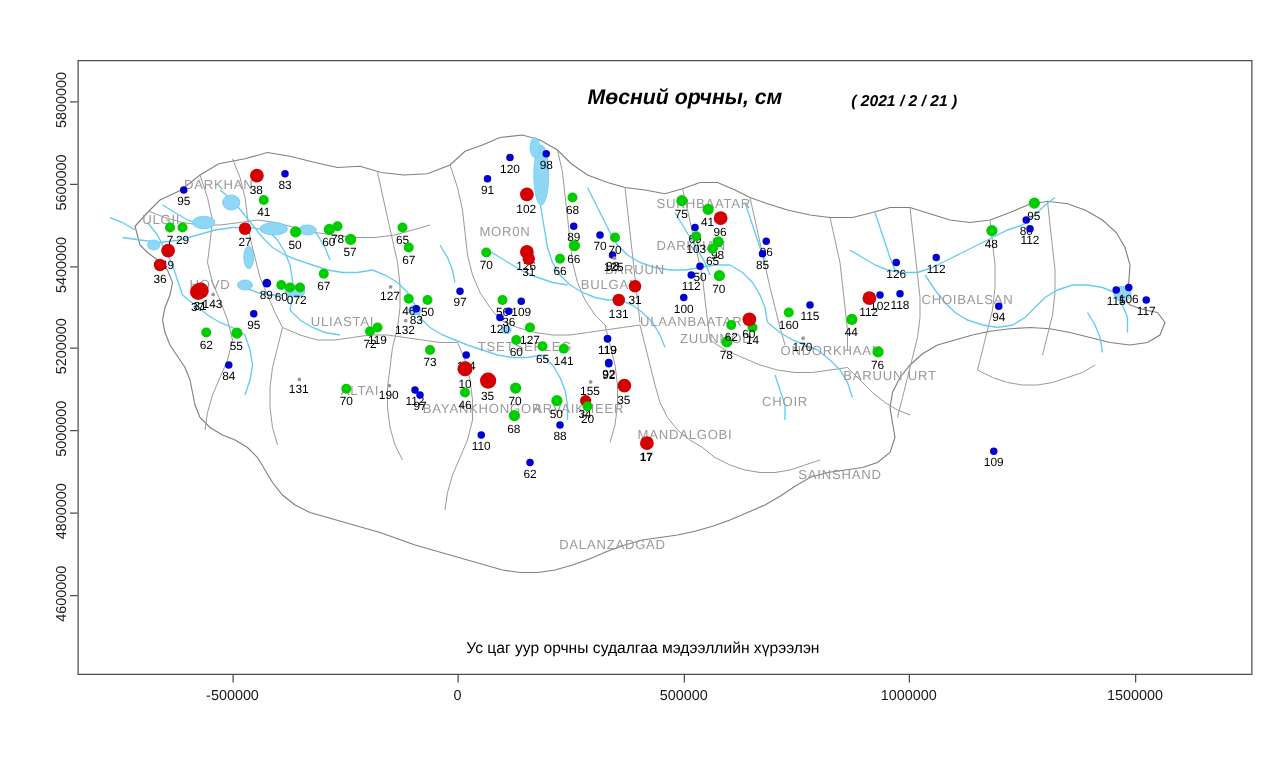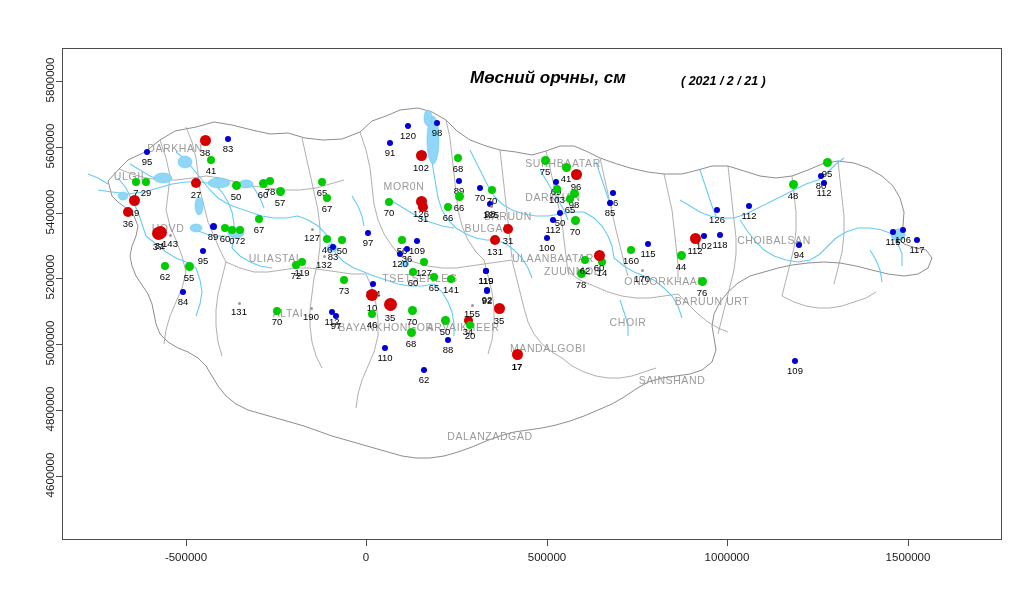--- a/index.html
+++ b/index.html
@@ -418,15 +418,16 @@
       <div class="pt" style="left: 298px; top: 258px; width: 8px; height: 8px; background: rgb(0, 204, 0);"></div>
       <div class="pt-label" style="left: 302px; top: 267px; transform: translateX(-50%);">119</div>
       <div class="pt" style="left: 490px; top: 235px; width: 10px; height: 10px; background: rgb(212, 0, 0);"></div>
       <div class="pt-label" style="left: 495px; top: 246px; transform: translateX(-50%);">131</div>
       <div class="pt" style="left: 488px; top: 186px; width: 8px; height: 8px; background: rgb(0, 204, 0);"></div>
       <div class="pt-label" style="left: 492px; top: 195px; transform: translateX(-50%);">70</div>
     </div>
 
   <div class="map-title" style="left:470px;top:68px;">Мөсний орчны, см</div>
   <div class="map-date" style="left:681px;top:74px;">( 2021 / 2 / 21 )</div>
+  <div class="caption" style="left:373px;top:511px;">Ус цаг уур орчны судалгаа мэдээллийн хүрээлэн</div>
 
 
 </div>
 
 </body></html>

